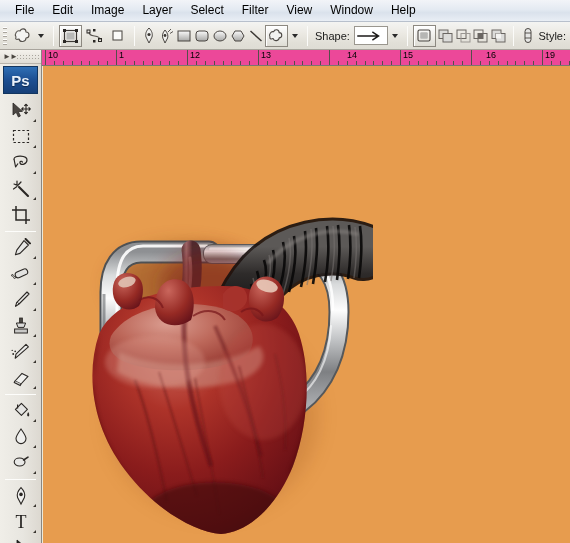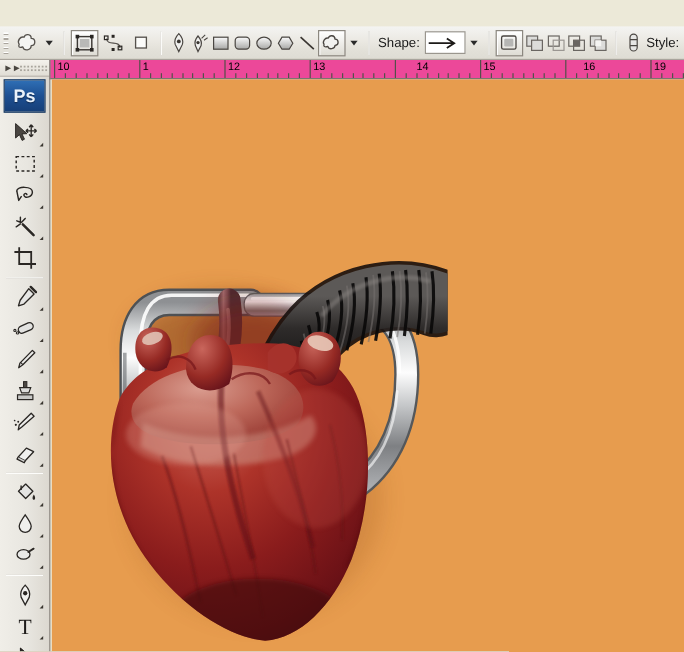--- a/index.html
+++ b/index.html
@@ -190,20 +190,31 @@
     left: 20px; top: 100px;
     width: 310px; height: 380px;
   }
   .svgfull { width: 100%; height: 100%; display: block; }
 </style>
 </head>
 <body>
 
 <div id="app">
 
+  <div id="menubar">
+    <div class="menu-item">File</div>
+    <div class="menu-item">Edit</div>
+    <div class="menu-item">Image</div>
+    <div class="menu-item">Layer</div>
+    <div class="menu-item">Select</div>
+    <div class="menu-item">Filter</div>
+    <div class="menu-item">View</div>
+    <div class="menu-item">Window</div>
+    <div class="menu-item">Help</div>
+  </div>
 
   <div id="optionsbar">
     <div class="ob-grip"></div>
 
     <div class="ob-tool">
       <svg width="22" height="20" viewBox="0 0 22 20">
         <path d="M5 11 C3 8, 6 4, 9 5 C10 2, 15 2, 15 6 C19 6, 19 12, 15 12 C15 16, 9 17, 8 13 C5 14, 4 13, 5 11 Z" fill="#f4f4f2" stroke="#55514c" stroke-width="1.1" stroke-linejoin="round"></path>
       </svg>
     </div>
     <div class="caret"></div>

